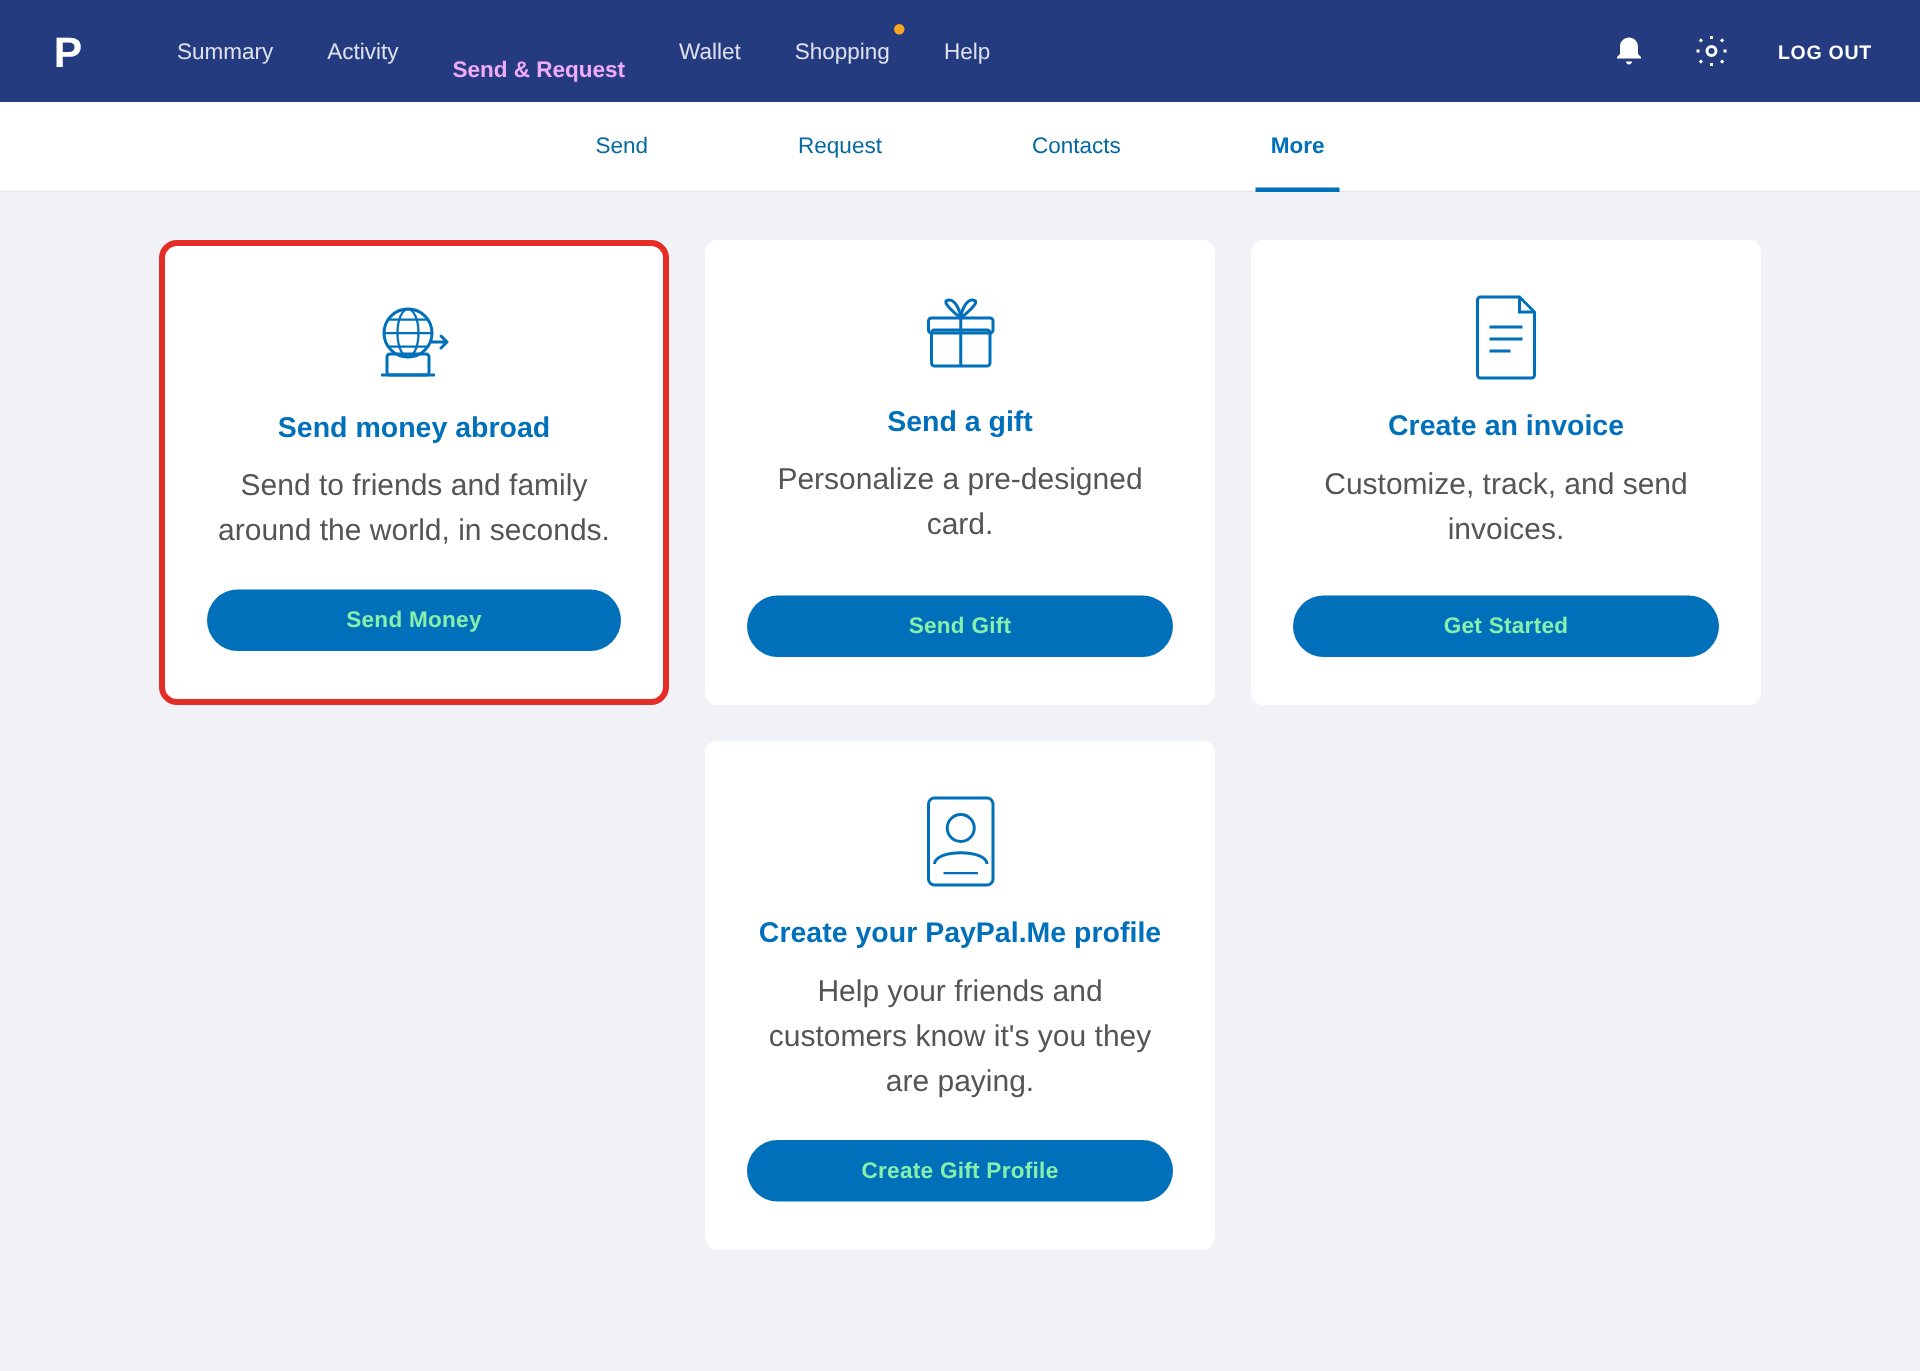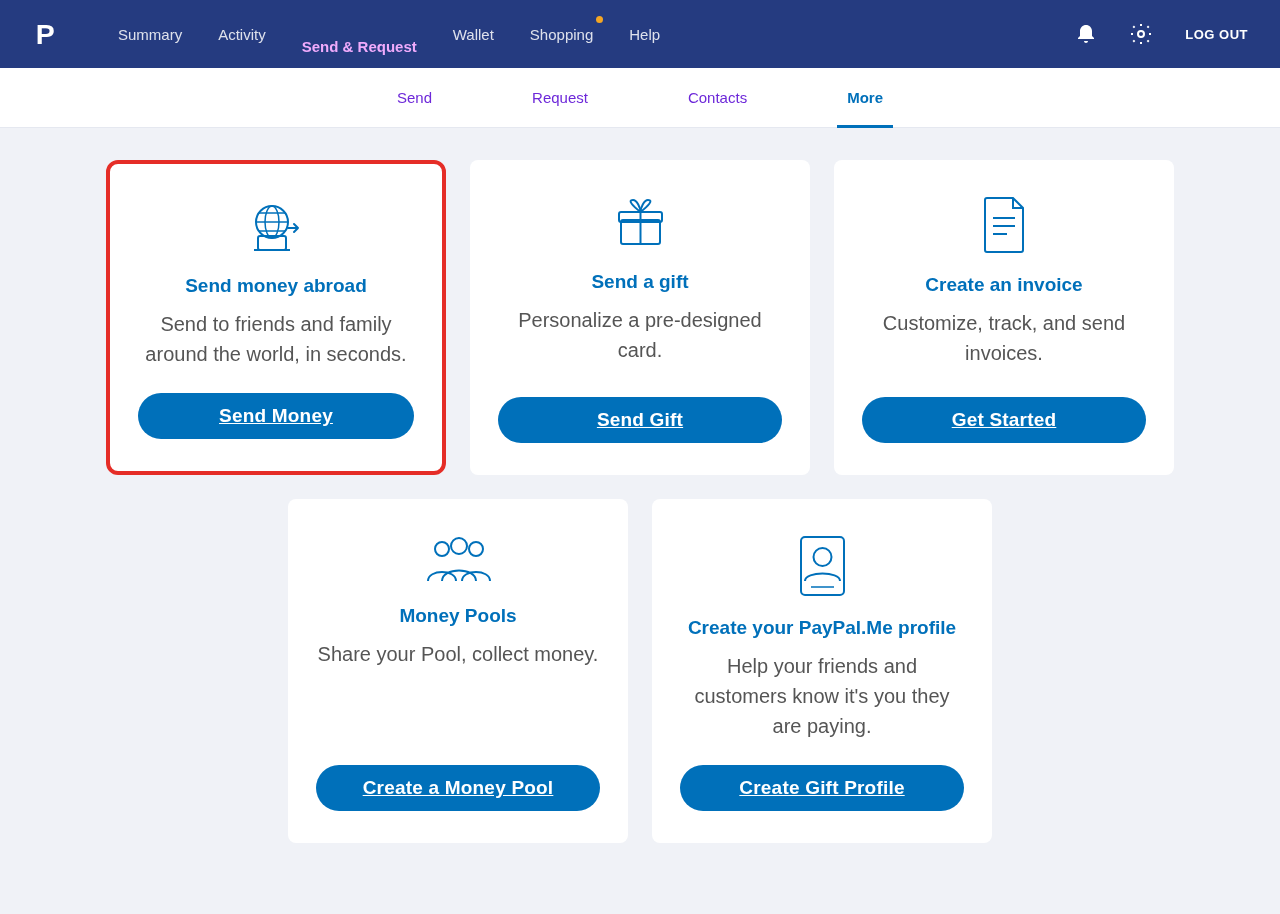--- a/index.html
+++ b/index.html
@@ -86,21 +86,21 @@
       background: #fff;
       height: 60px;
       display: flex;
       align-items: center;
       justify-content: center;
       gap: 80px;
       border-bottom: 1px solid #e5e8f0;
     }
     .sub-nav-item {
       font-size: 15px;
-      color: #6d28d9;
+      color: #0369a1;
       cursor: pointer;
       height: 60px;
       display: flex;
       align-items: center;
       padding: 0 10px;
       position: relative;
     }
     .sub-nav-item.active {
       color: #0070ba;
       font-weight: 700;
@@ -156,30 +156,29 @@
     }
     .card-desc {
       color: #555;
       font-size: 20px;
       line-height: 1.5;
       margin-bottom: 24px;
       flex: 1;
     }
     .card-btn {
       background: #0070ba;
-      color: #ffffff;
+      color: #86efac;
       border: none;
       border-radius: 24px;
       padding: 12px 0;
       width: 100%;
-      font-size: 19px;
+      font-size: 15px;
       font-weight: 600;
       cursor: pointer;
       letter-spacing: 0.2px;
-      text-decoration: underline;
     }
 
     .cards-row-2 {
       display: flex;
       gap: 24px;
       justify-content: center;
     }
     .card-wide {
       background: #fff;
       border-radius: 8px;
@@ -297,38 +296,20 @@
       </div>
       <div class="card-title">Create an invoice</div>
       <div class="card-desc">Customize, track, and send invoices.</div>
       <button class="card-btn">Get Started</button>
     </div>
 
   </div>
 
   <div class="cards-row-2">
 
-    <div class="card-wide">
-      <div class="card-icon">
-        <svg width="65" height="50" viewBox="0 0 65 50" fill="none" xmlns="http://www.w3.org/2000/svg">
-
-          <circle cx="16" cy="14" r="7" stroke="#0070ba" stroke-width="2" fill="none"></circle>
-          <path d="M2 46 C2 34 30 34 30 46" stroke="#0070ba" stroke-width="2" fill="none"></path>
-
-          <circle cx="50" cy="14" r="7" stroke="#0070ba" stroke-width="2" fill="none"></circle>
-          <path d="M36 46 C36 34 64 34 64 46" stroke="#0070ba" stroke-width="2" fill="none"></path>
-
-          <circle cx="33" cy="11" r="8" stroke="#0070ba" stroke-width="2" fill="white"></circle>
-          <path d="M16 46 C16 32 50 32 50 46" stroke="#0070ba" stroke-width="2" fill="none"></path>
-        </svg>
-      </div>
-      <div class="card-title">Money Pools</div>
-      <div class="card-desc">Share your Pool, collect money.</div>
-      <button class="card-btn">Create a Money Pool</button>
-    </div>
 
     <div class="card-wide">
       <div class="card-icon">
         <svg width="55" height="62" viewBox="0 0 55 62" fill="none" xmlns="http://www.w3.org/2000/svg">
 
           <rect x="6" y="2" width="43" height="58" rx="4" stroke="#0070ba" stroke-width="2" fill="none"></rect>
 
           <circle cx="27.5" cy="22" r="9" stroke="#0070ba" stroke-width="2" fill="none"></circle>
           <path d="M10 46 C10 36 45 36 45 46" stroke="#0070ba" stroke-width="2" fill="none"></path>
 

